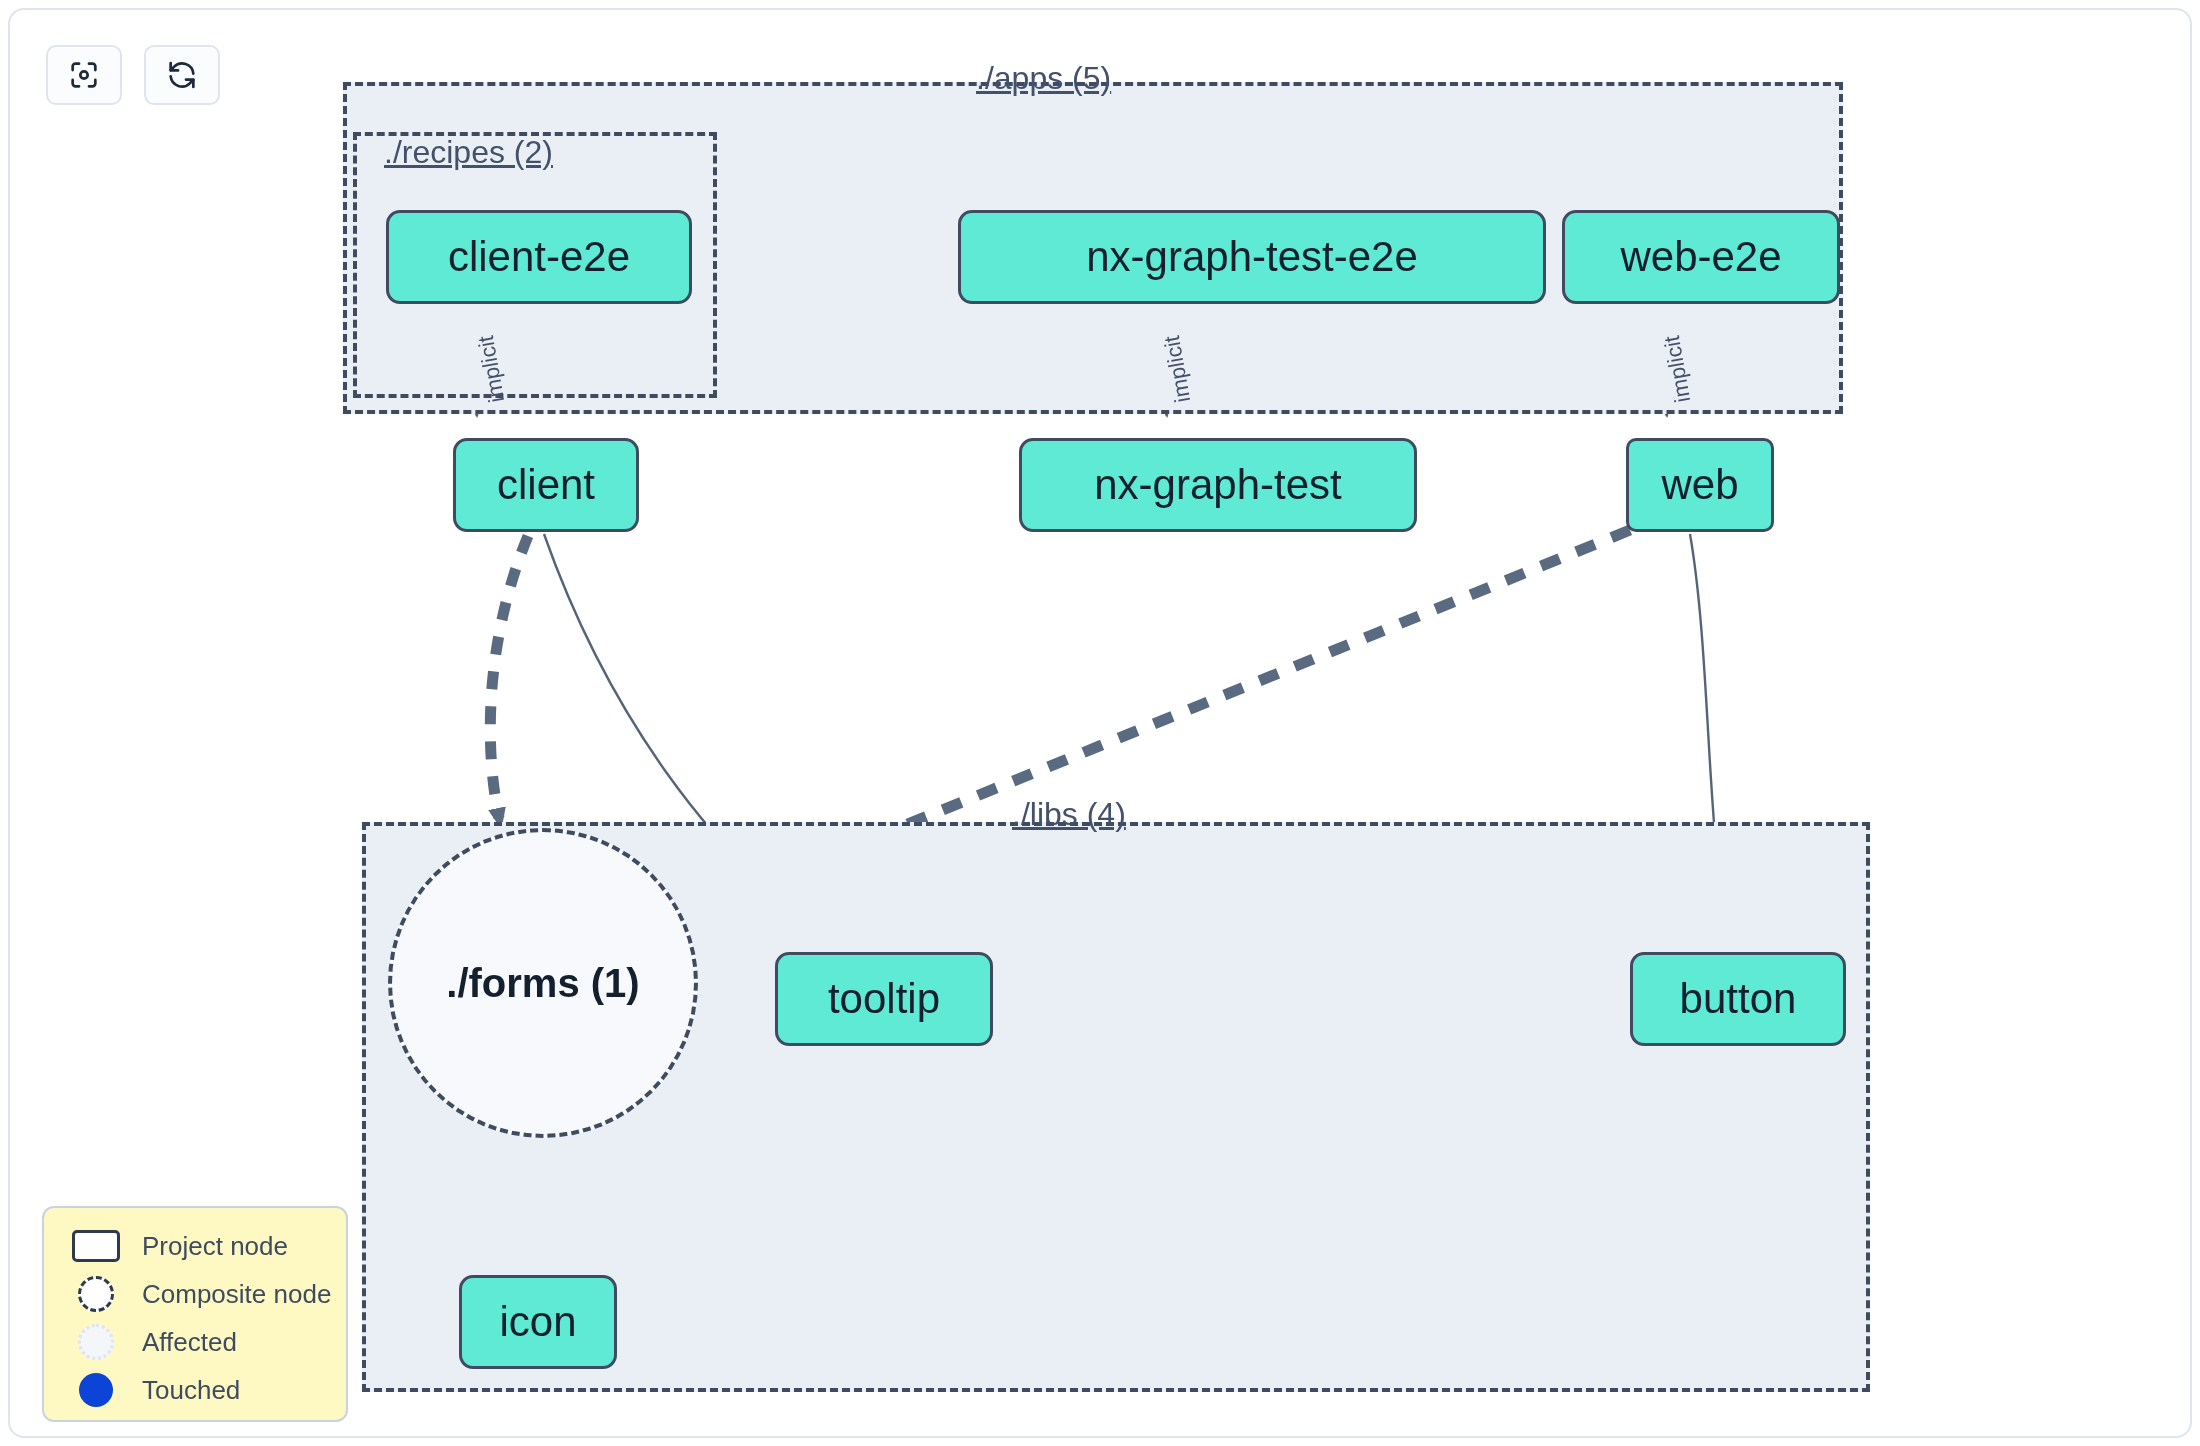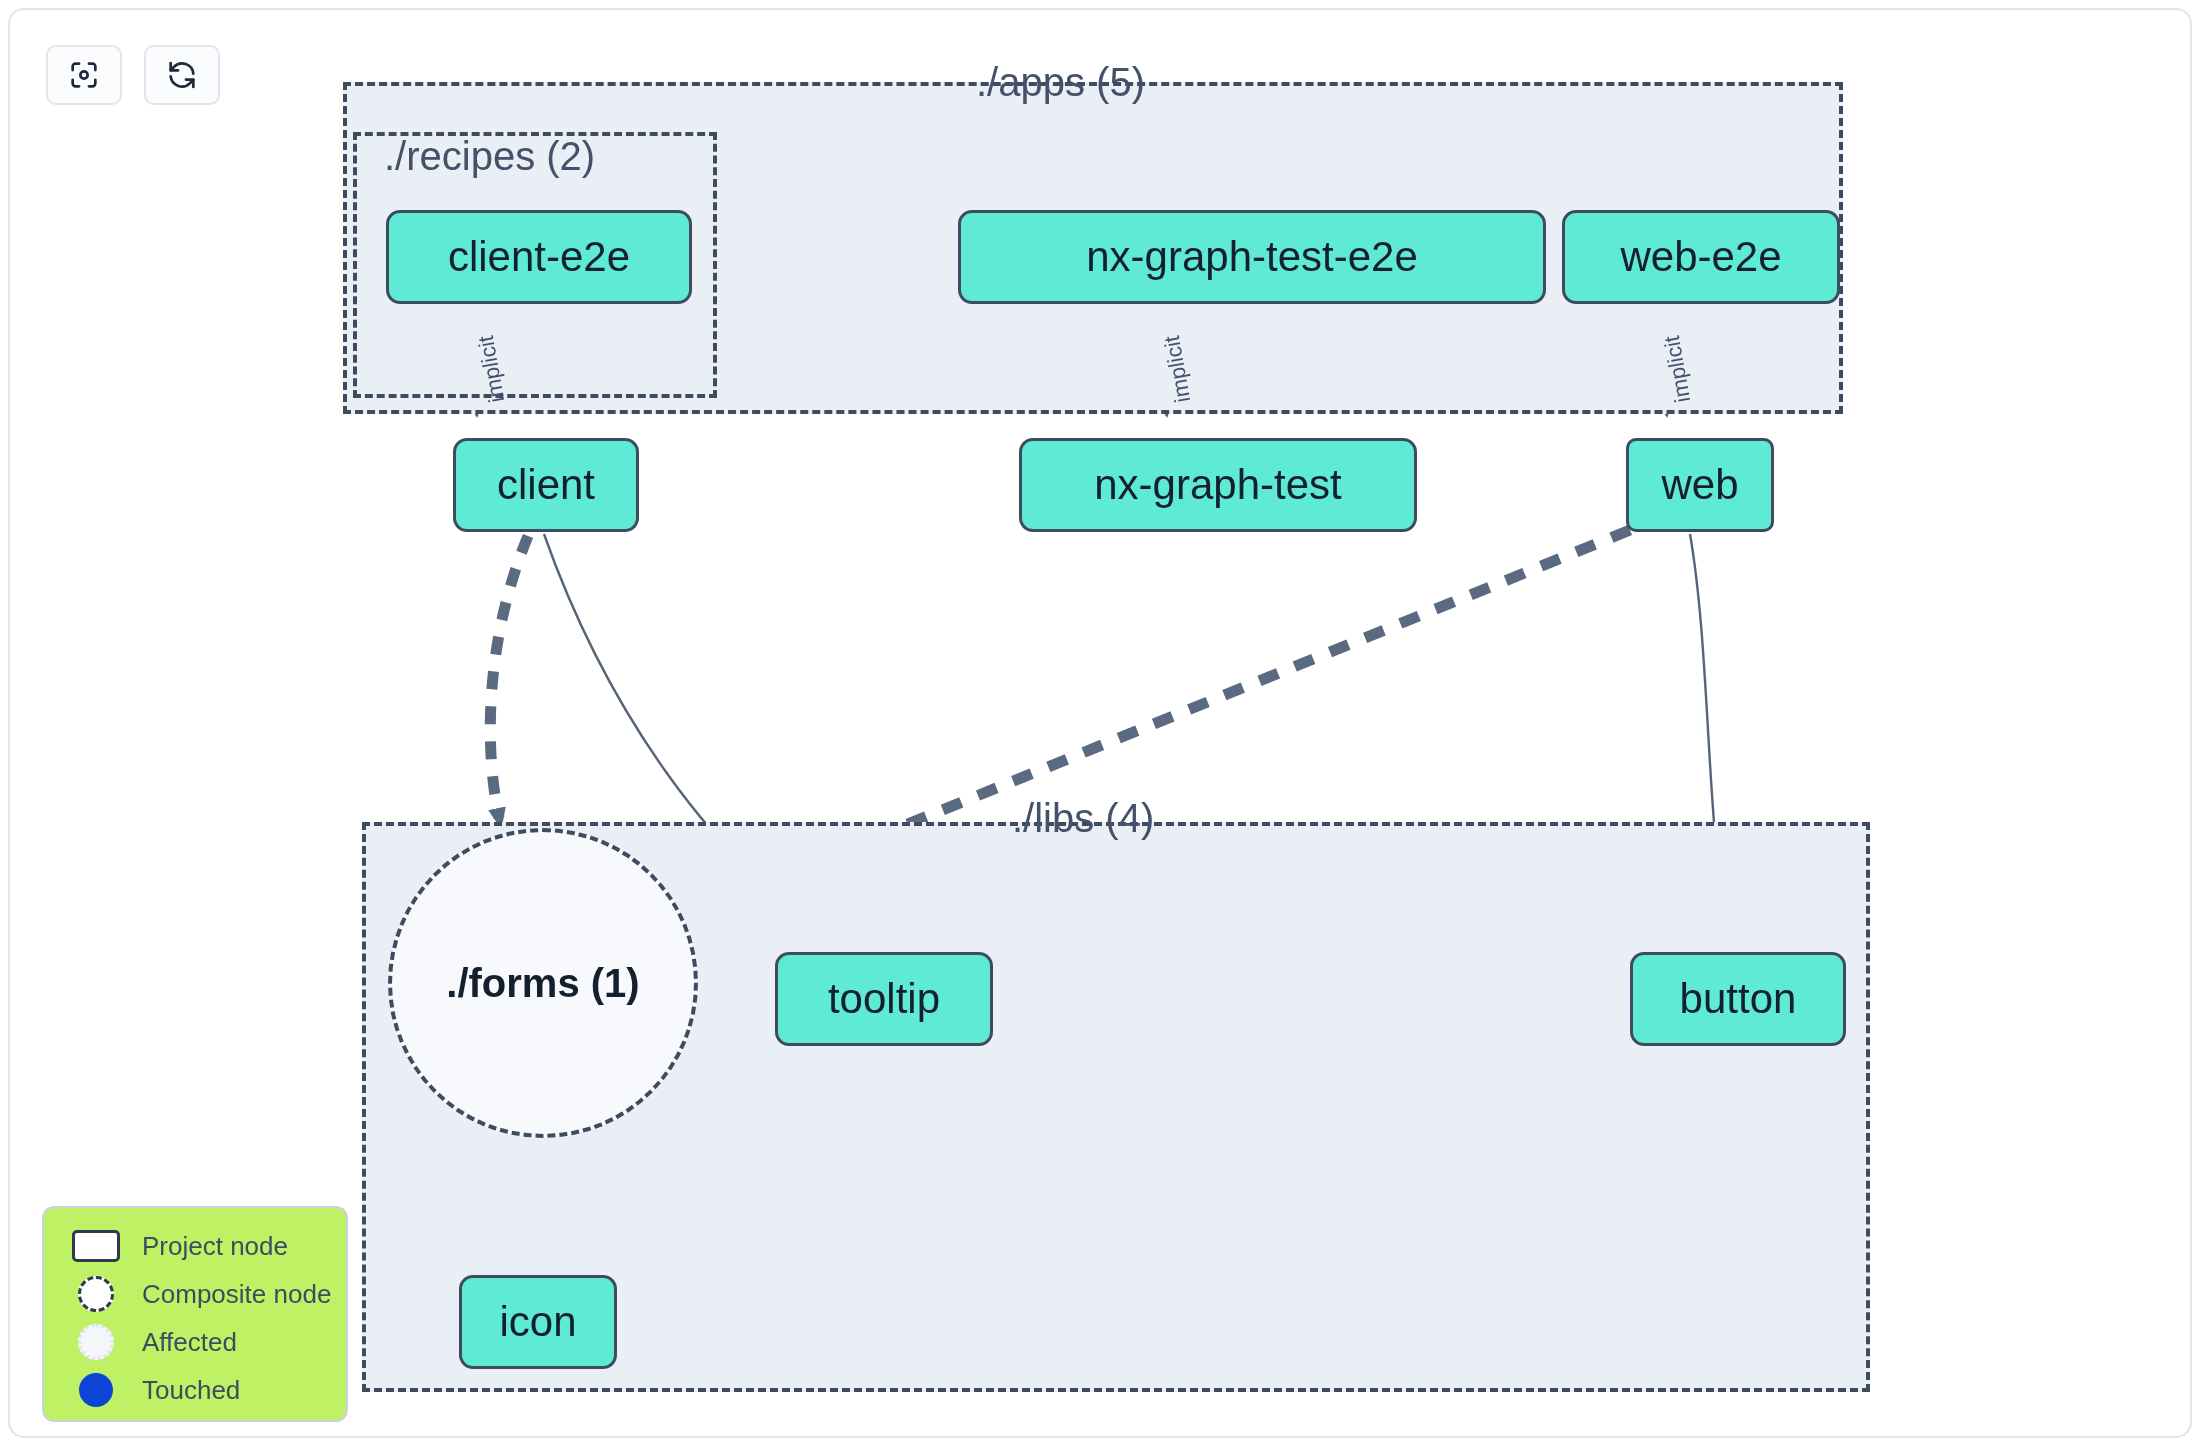--- a/index.html
+++ b/index.html
@@ -63,25 +63,26 @@
     position: absolute;
     box-sizing: border-box;
     border: 4px dashed #3f4c60;
     background: #eaeef5;
     z-index: 5;
   }
   .group-inner { z-index: 6; }
   .group-label {
     position: absolute;
     color: #44516a;
-    font-size: 40px;
+    font-size: 32px;
     line-height: 1;
     white-space: nowrap;
     z-index: 12;
     background: transparent;
+    text-decoration: underline;
   }
   
   .node {
     position: absolute;
     box-sizing: border-box;
     border: 3px solid #3f4c60;
     border-radius: 14px;
     background: #5eead4;
     display: flex;
     align-items: center;
@@ -113,21 +114,21 @@
   
   #legend {
     position: absolute;
     left: 32px;
     top: 1196px;
     width: 306px;
     height: 216px;
     box-sizing: border-box;
     border: 2px solid #c9d2e0;
     border-radius: 12px;
-    background: #bef264;
+    background: #fef9c3;
     z-index: 50;
     padding: 14px 0 0 0;
   }
   .legend-row {
     display: flex;
     align-items: center;
     height: 48px;
     padding-left: 26px;
   }
   .legend-swatch {

